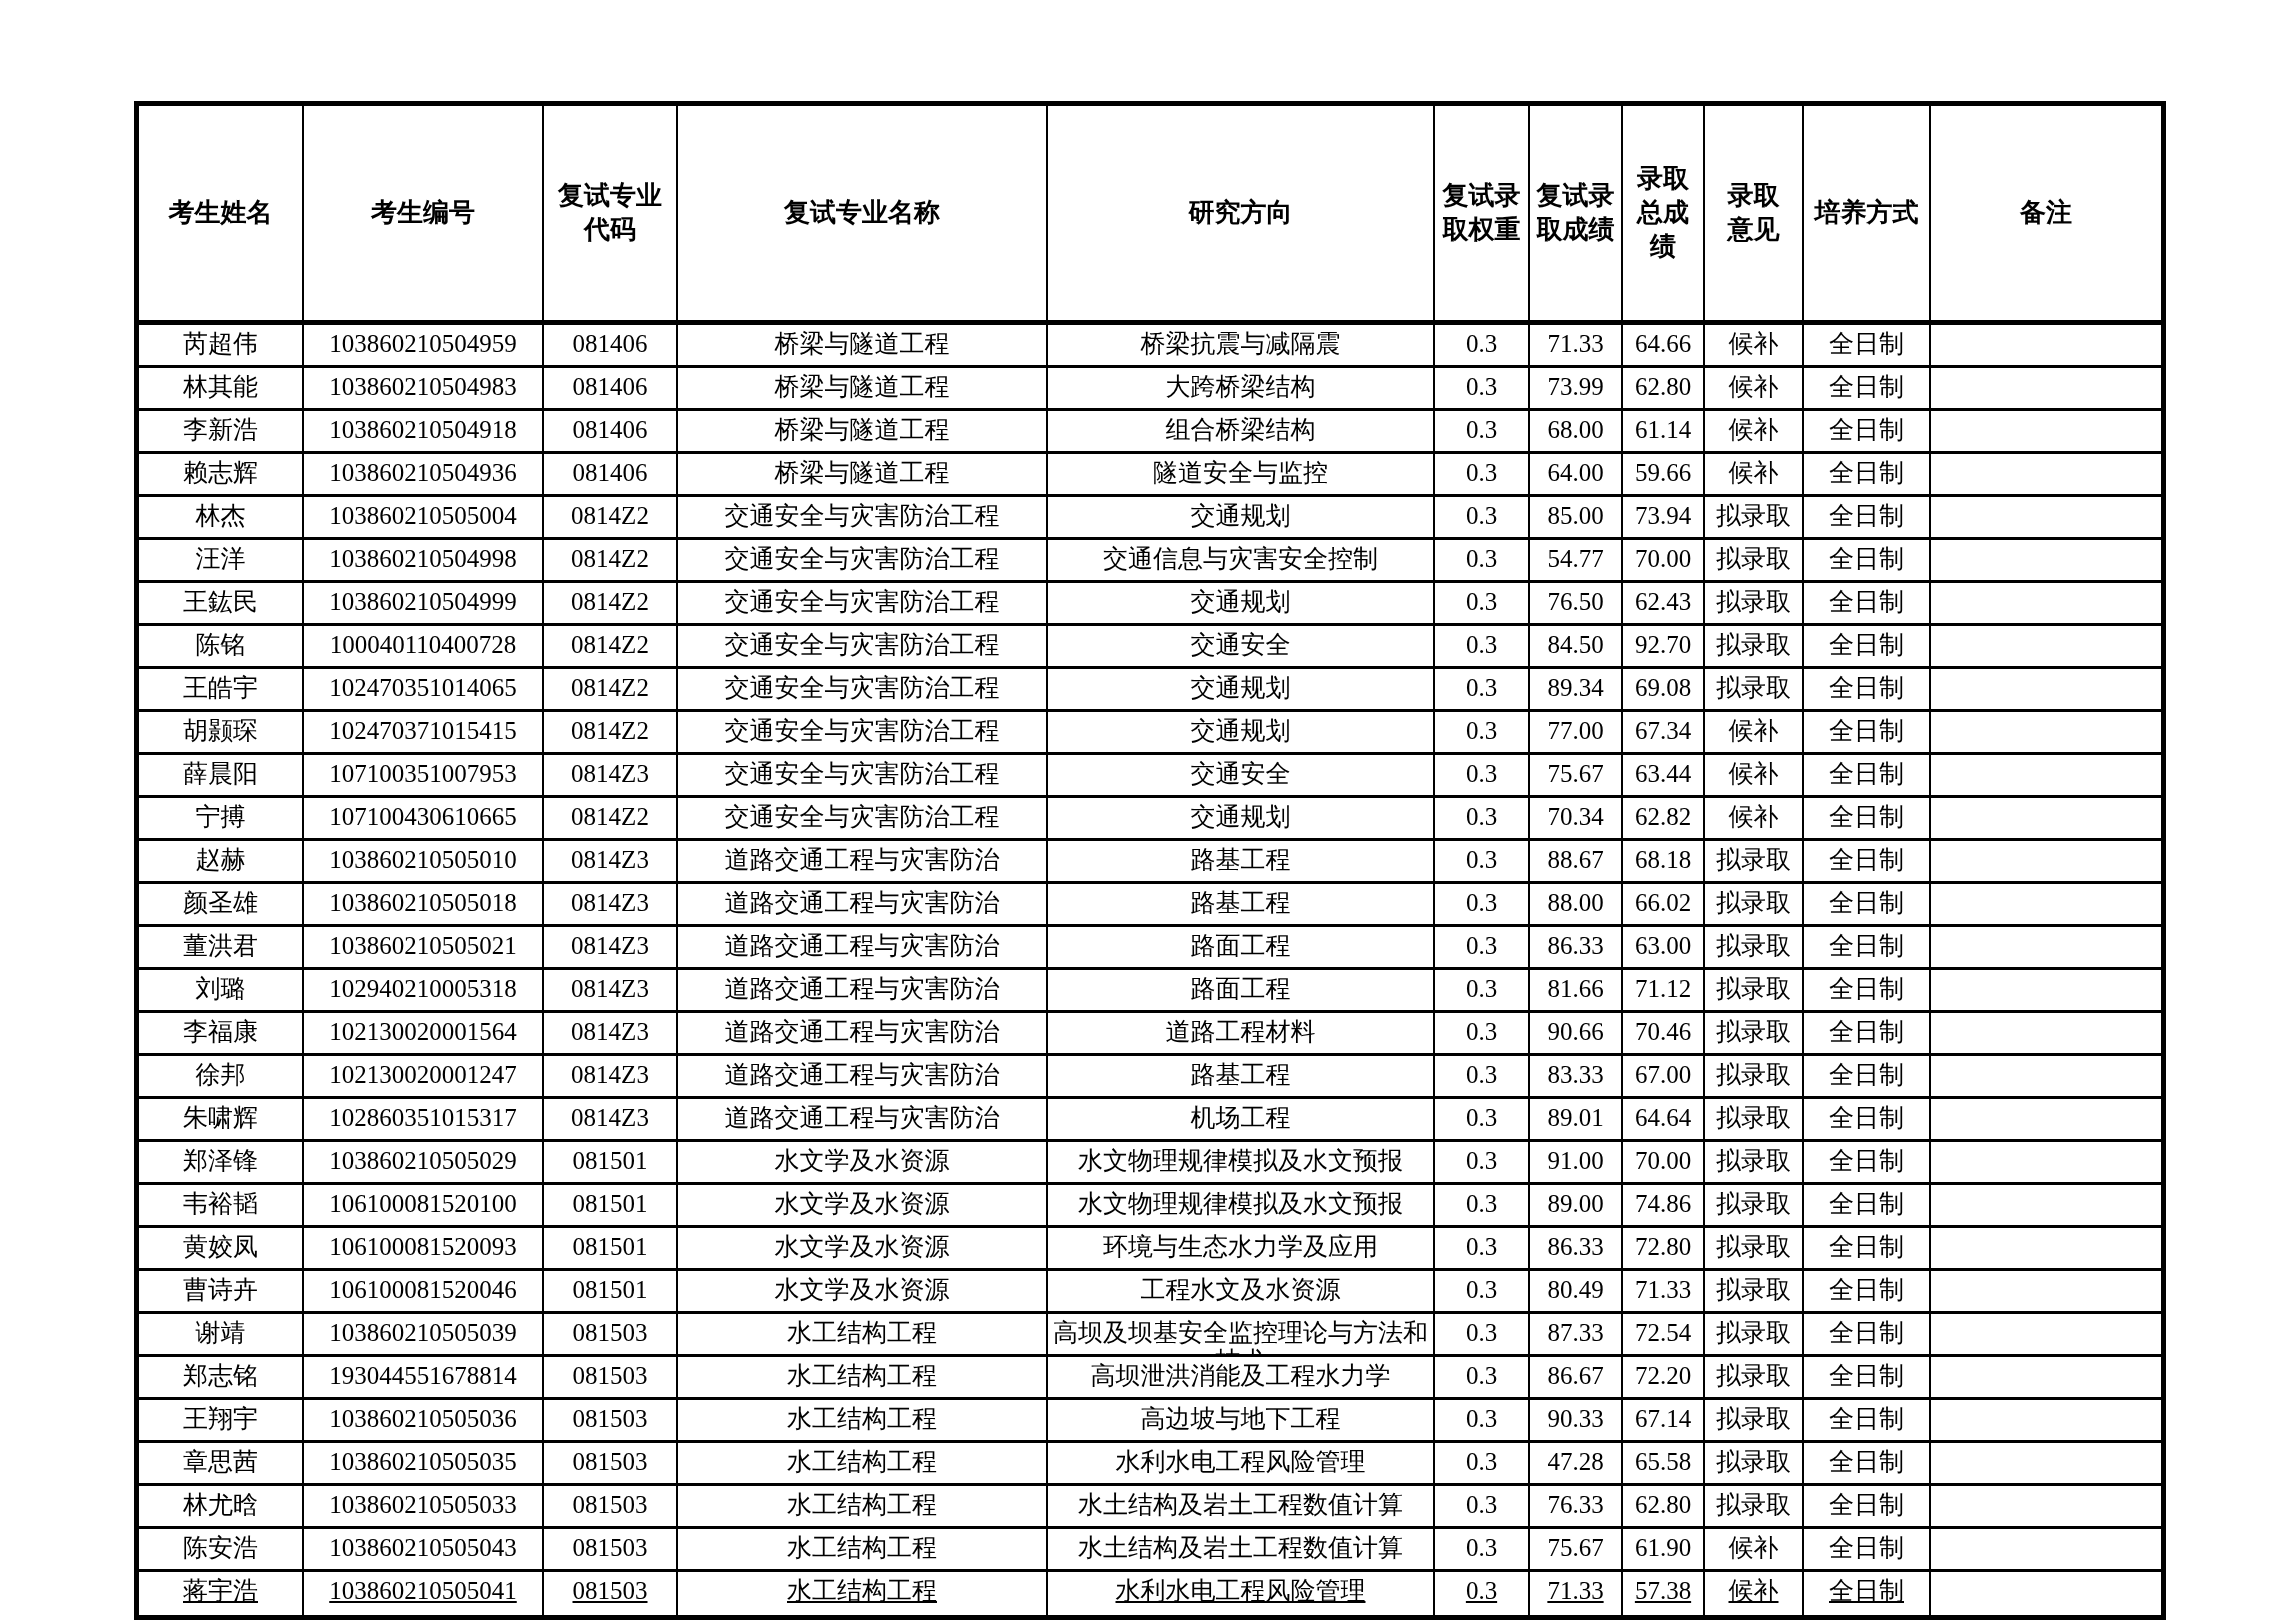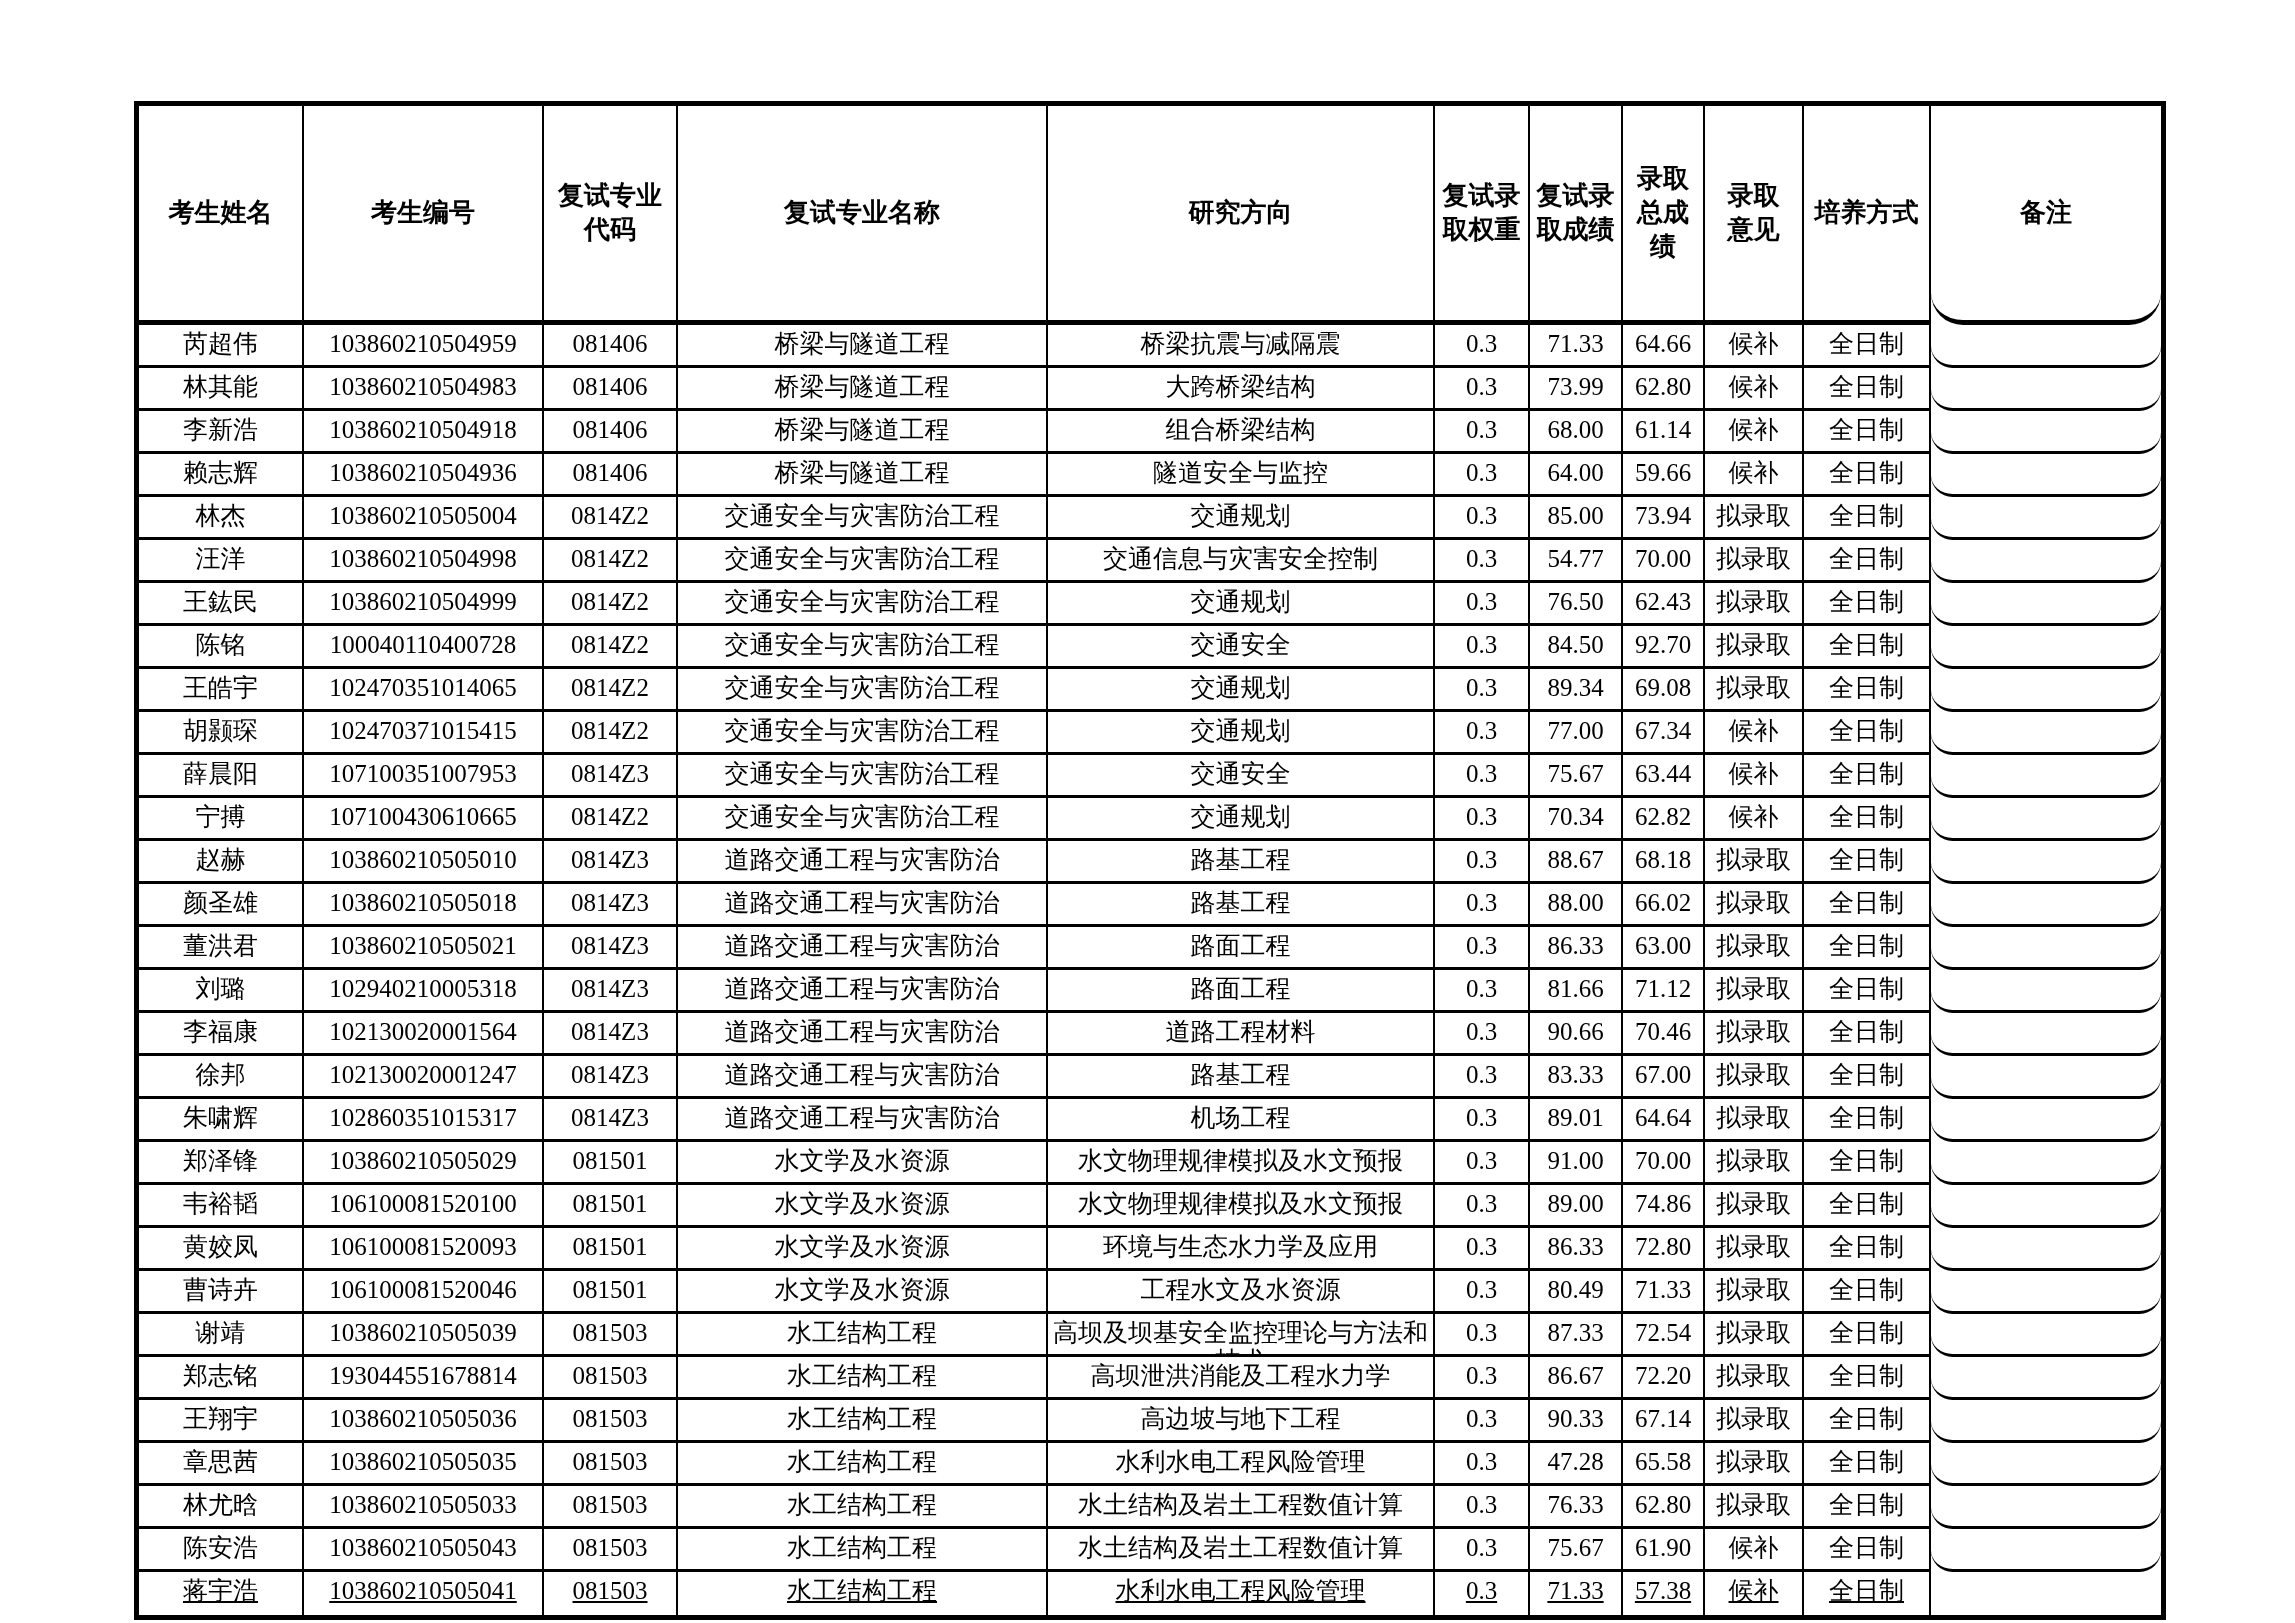--- a/index.html
+++ b/index.html
@@ -38,21 +38,21 @@
   .td{
     box-sizing:border-box;
     border-right:2.6px solid #000;
     border-bottom:3.9px solid #000;
     text-align:center;
     font-size:25px;
     line-height:27.5px;
     padding-top:5.2px;
     overflow:hidden;
   }
-  .c10{border-right:none;border-radius:32px;}
+  .c10{border-right:none;}
   
   .grid > .td:nth-last-child(-n+11){border-bottom:none;text-decoration:underline;}
 </style>
 </head>
 <body>
 
 <div class="table-wrap">
   <div class="grid">
       <div class="th c0">考生姓名</div>
       <div class="th c1">考生编号</div>

